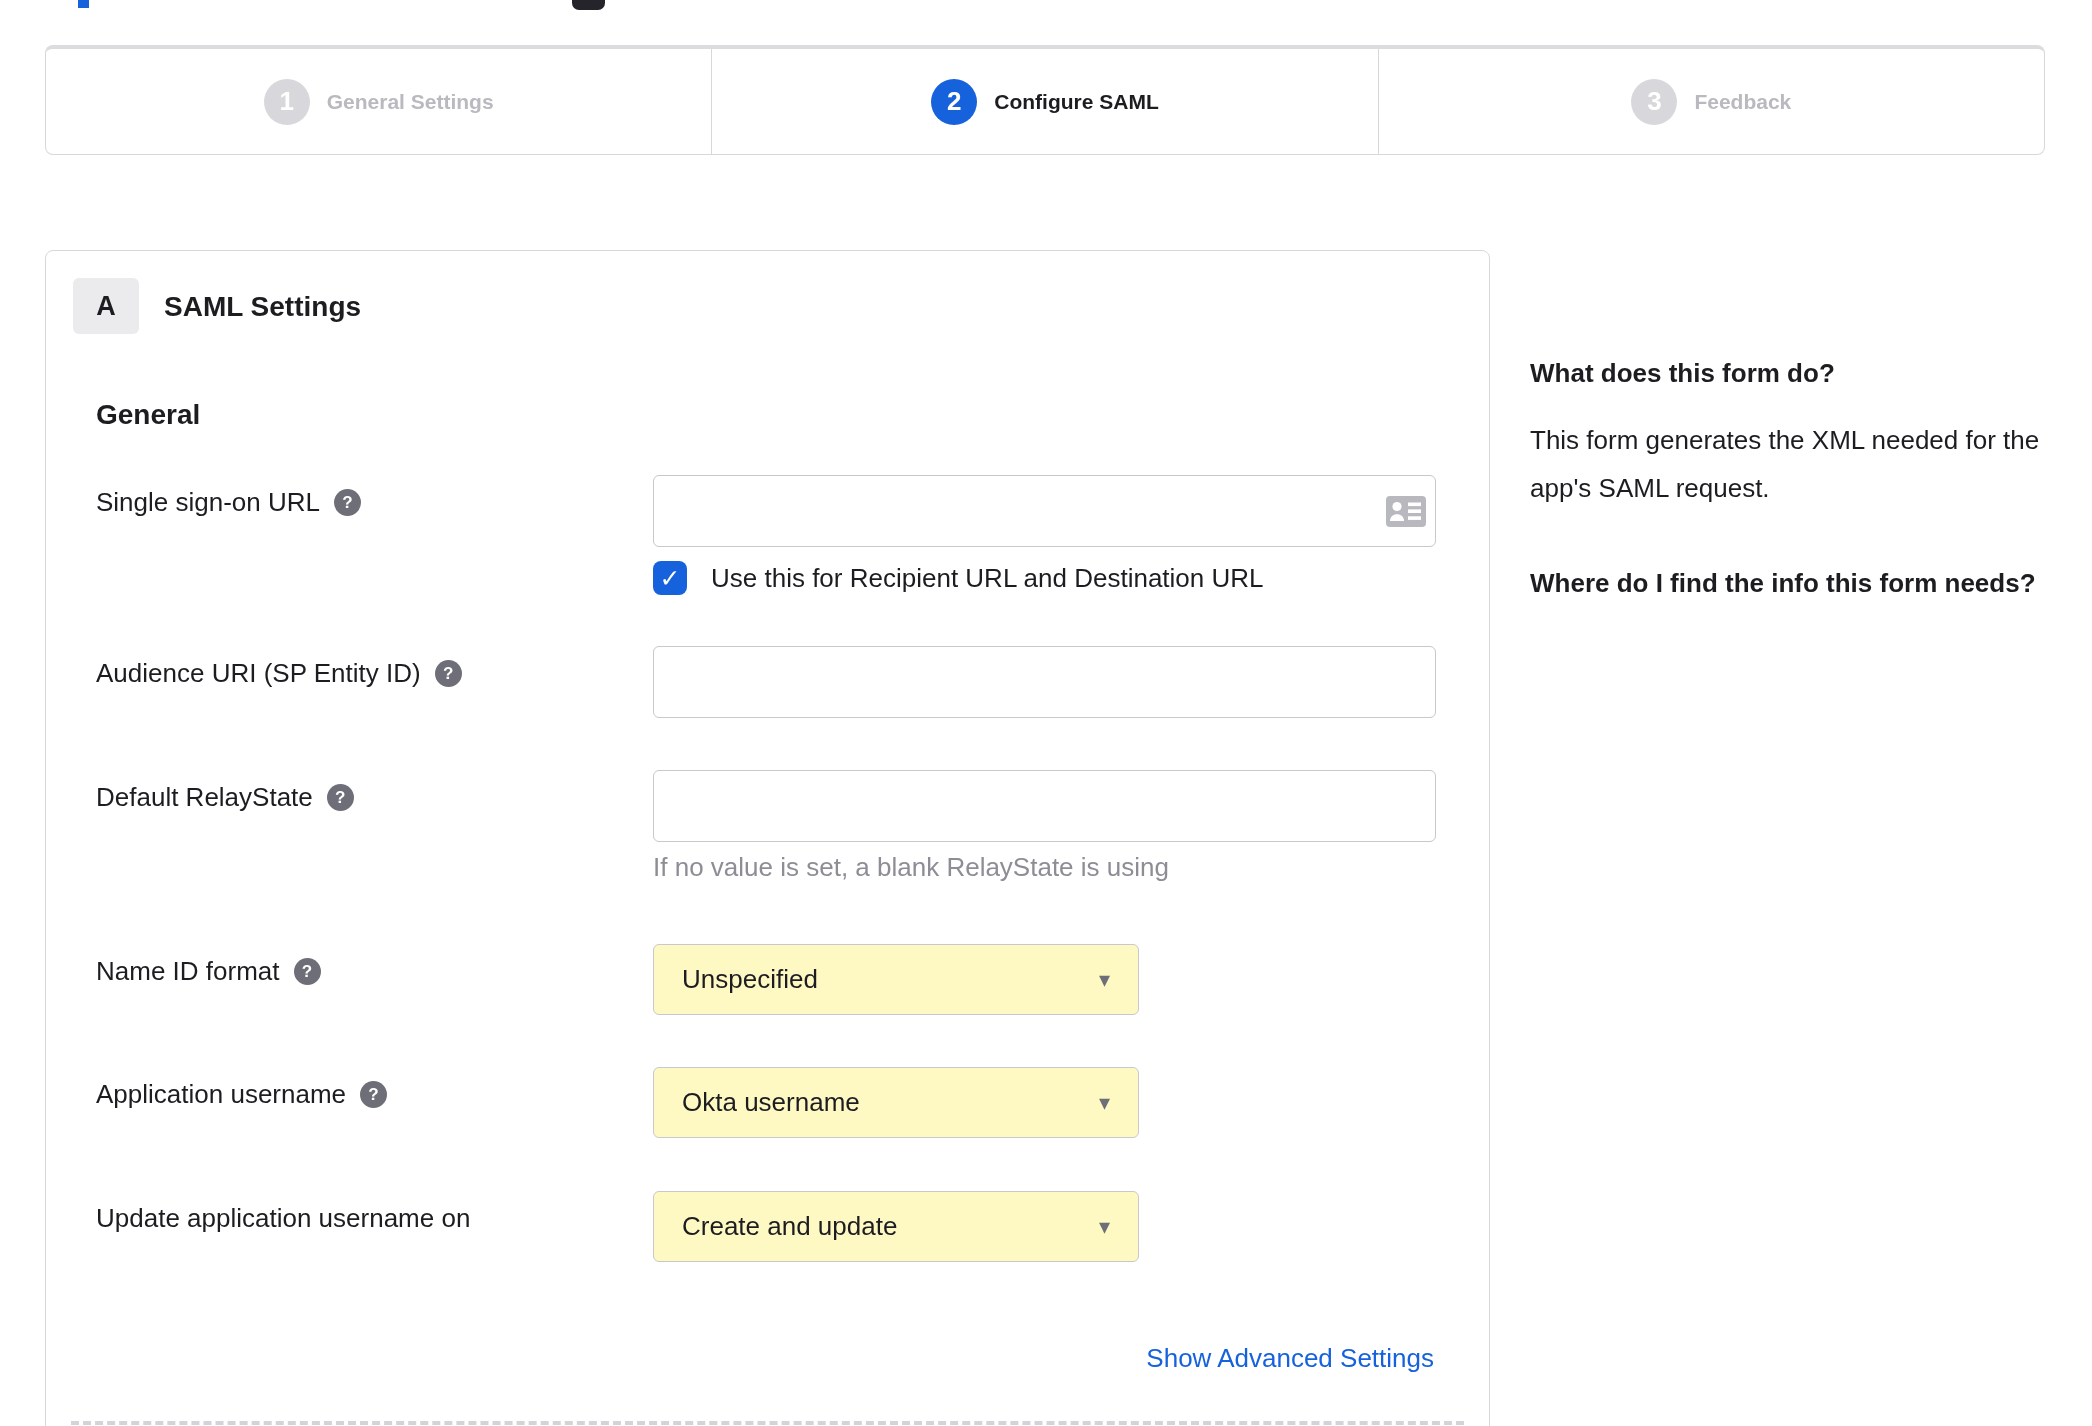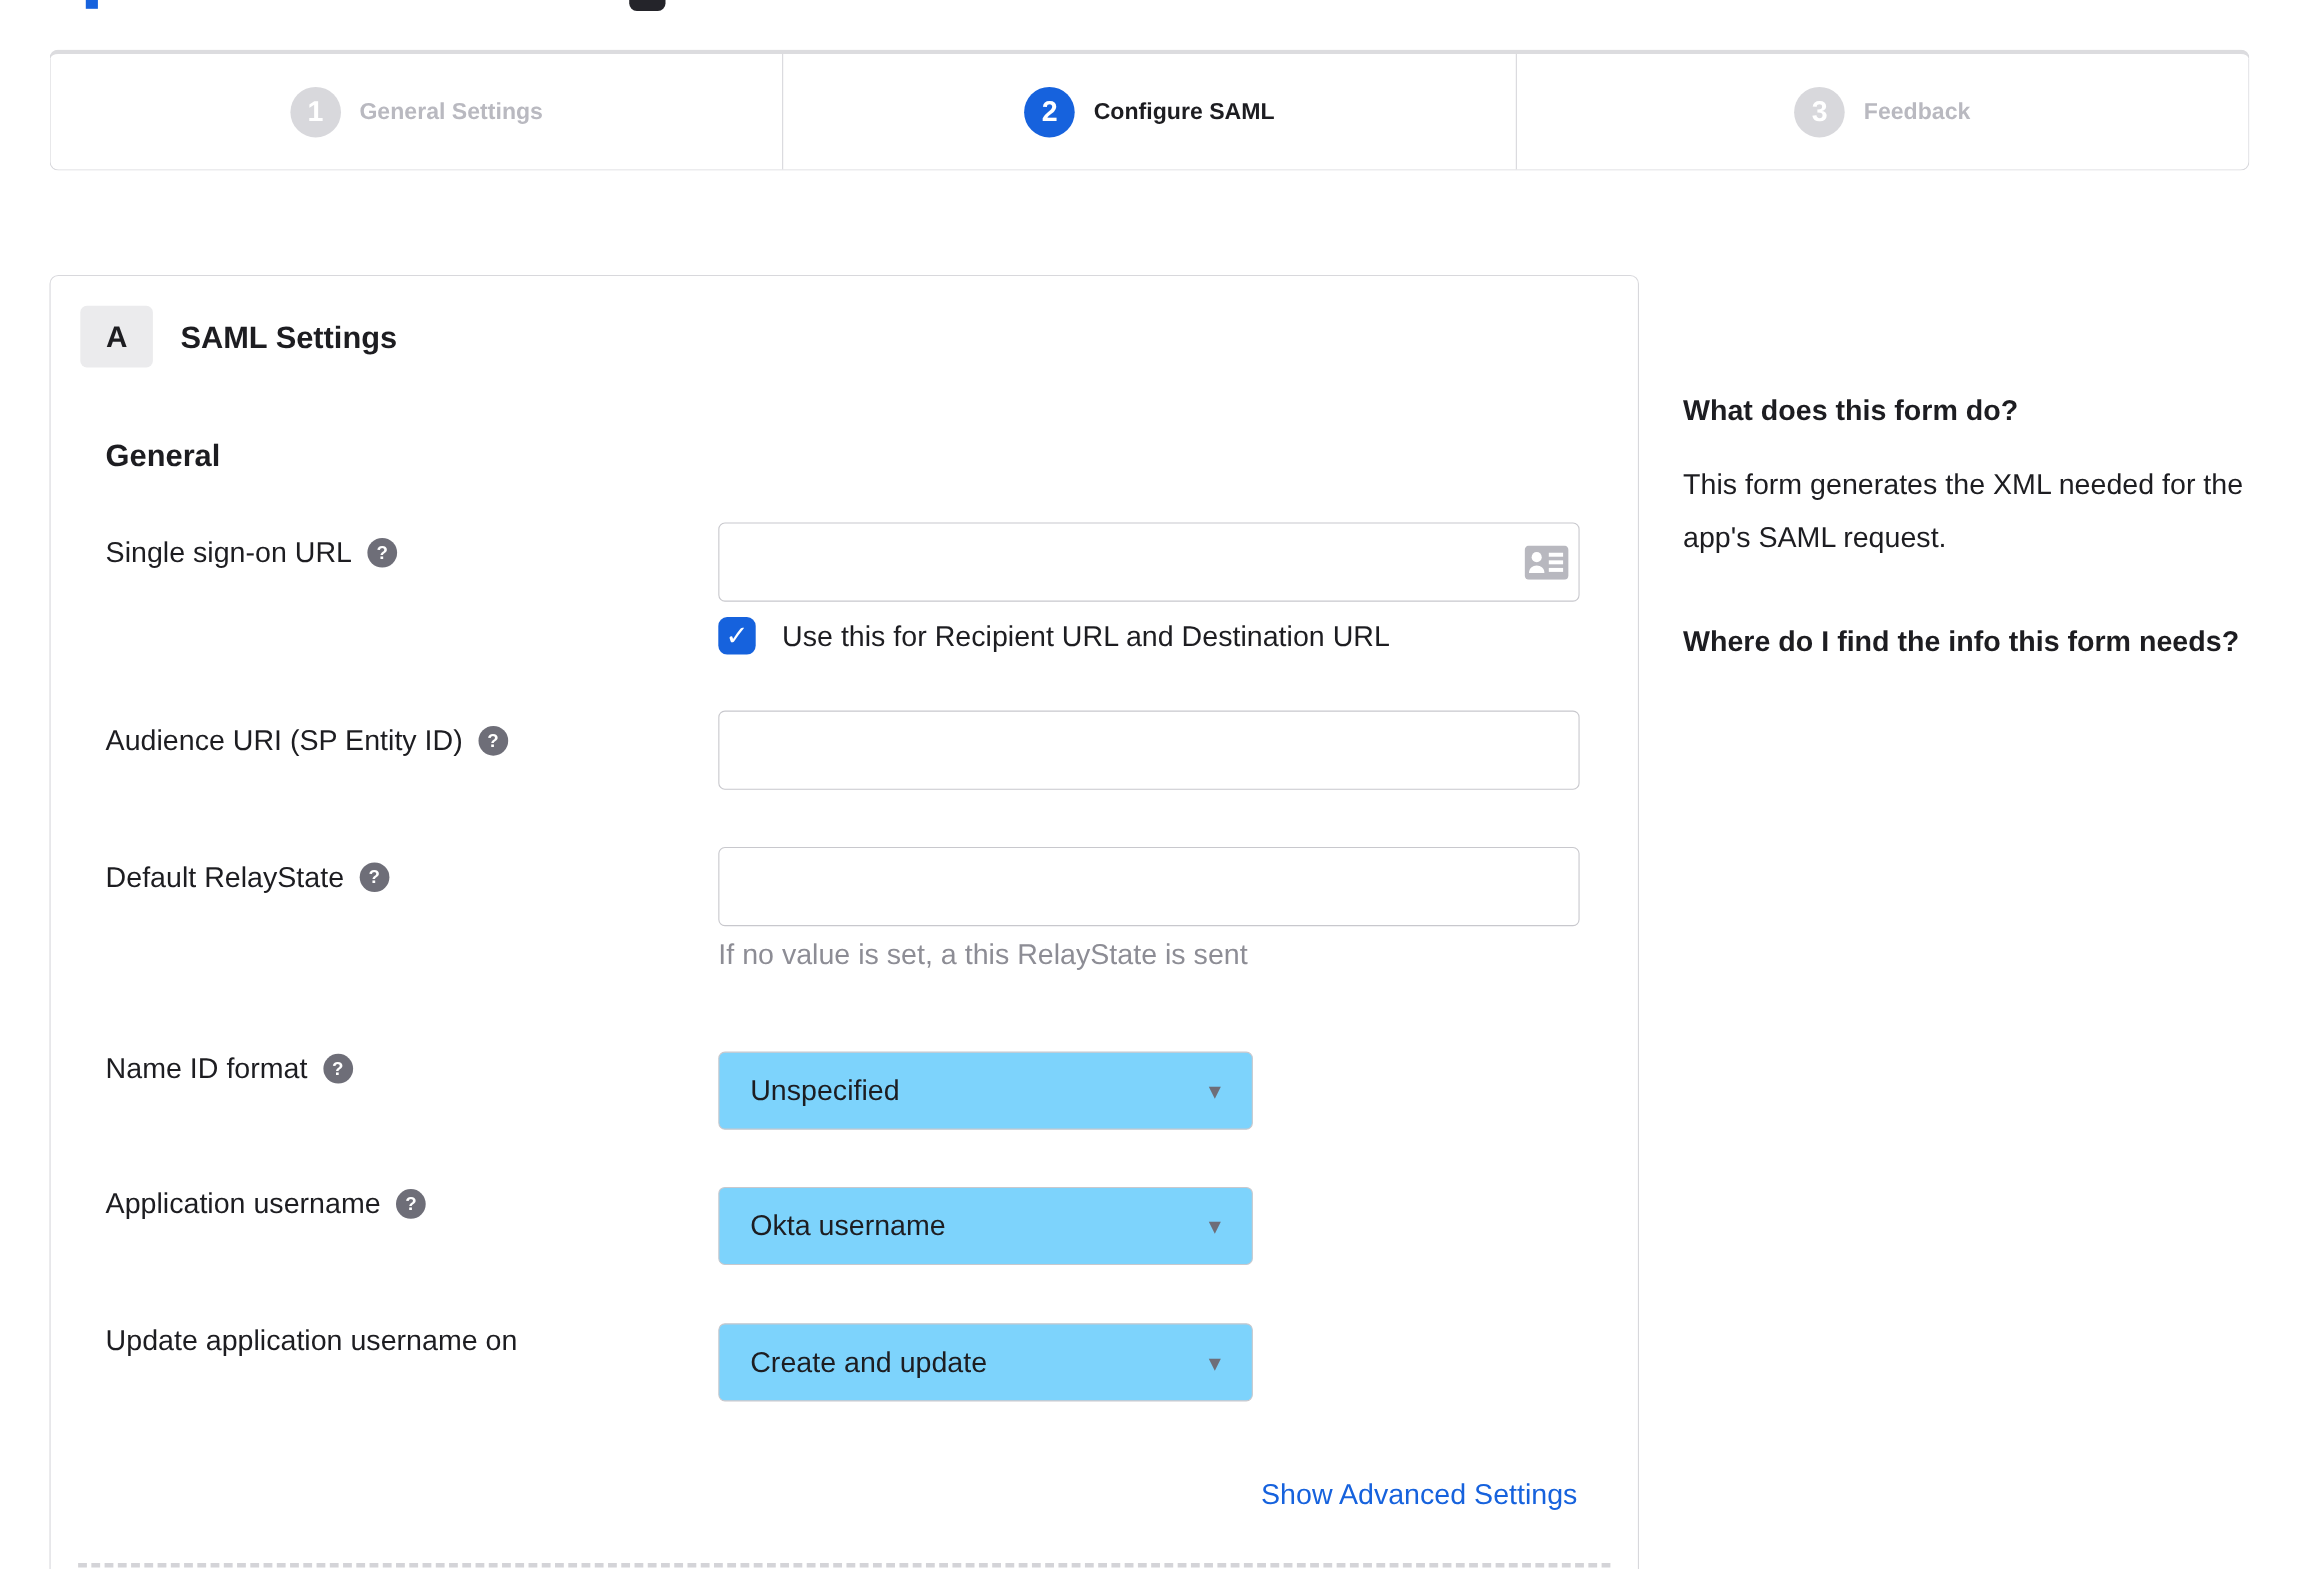--- a/index.html
+++ b/index.html
@@ -43,22 +43,22 @@
                 padding:0 70px 0 28px; color:#1d1d21; outline:none; }
   .input-icon { left:1340px; width:40px; height:31px; }
 
   .checkbox { left:607px; top:310px; width:34px; height:34px; background:#1662dd;
               border-radius:8px; display:flex; align-items:center; justify-content:center;
               color:#fff; font-size:25px; font-weight:bold; cursor:pointer; }
   .checkbox-label { left:665px; top:310px; font-size:26px; line-height:34px; }
 
   .hint { left:607px; top:601px; font-size:26px; color:#8d8d95; }
 
-  .select { left:607px; width:486px; height:71px; background:#7dd3fc; border:1px solid #c8c8cd;
-            border-radius:6px; display:flex; align-items:center; padding:0 28px; cursor:pointer;margin-top:12px; }
+  .select { left:607px; width:486px; height:71px; background:#fef9c3; border:1px solid #c8c8cd;
+            border-radius:6px; display:flex; align-items:center; padding:0 28px; cursor:pointer; }
   .select-value { font-size:26px; color:#1d1d21; flex:1; }
   .select-caret { font-size:22px; color:#6e6e78; }
 
   .adv-link { top:1092px; right:55px; font-size:26px; color:#1662dd; text-decoration:none; cursor:pointer; }
   .dashed-divider { left:25px; right:25px; top:1170px; border-top:4px dashed #d4d4d8; height:0; }
 
   
   .side { left:1530px; top:325px; width:520px; }
   .side h3 { font-size:26px; font-weight:bold; line-height:38px; color:#1d1d21;margin-top:29px; }
   .side p  { font-size:26px; line-height:48px; color:#1d1d21; margin-top:24px; }
@@ -114,21 +114,21 @@
     <span>Audience URI (SP Entity ID)</span>
     <span class="help-icon">?</span>
   </div>
   <input class="abs text-input" style="top: 395px;" type="text">
 
   <div class="abs field-label" style="top:531px">
     <span>Default RelayState</span>
     <span class="help-icon">?</span>
   </div>
   <input class="abs text-input" style="top: 519px;" type="text">
-  <div class="abs hint">If no value is set, a this RelayState is sent</div>
+  <div class="abs hint">If no value is set, a blank RelayState is using</div>
 
   <div class="abs field-label" style="top:705px">
     <span>Name ID format</span>
     <span class="help-icon">?</span>
   </div>
   <div class="abs select" style="top:693px">
     <span class="select-value">Unspecified</span>
     <span class="select-caret">▾</span>
   </div>
 

